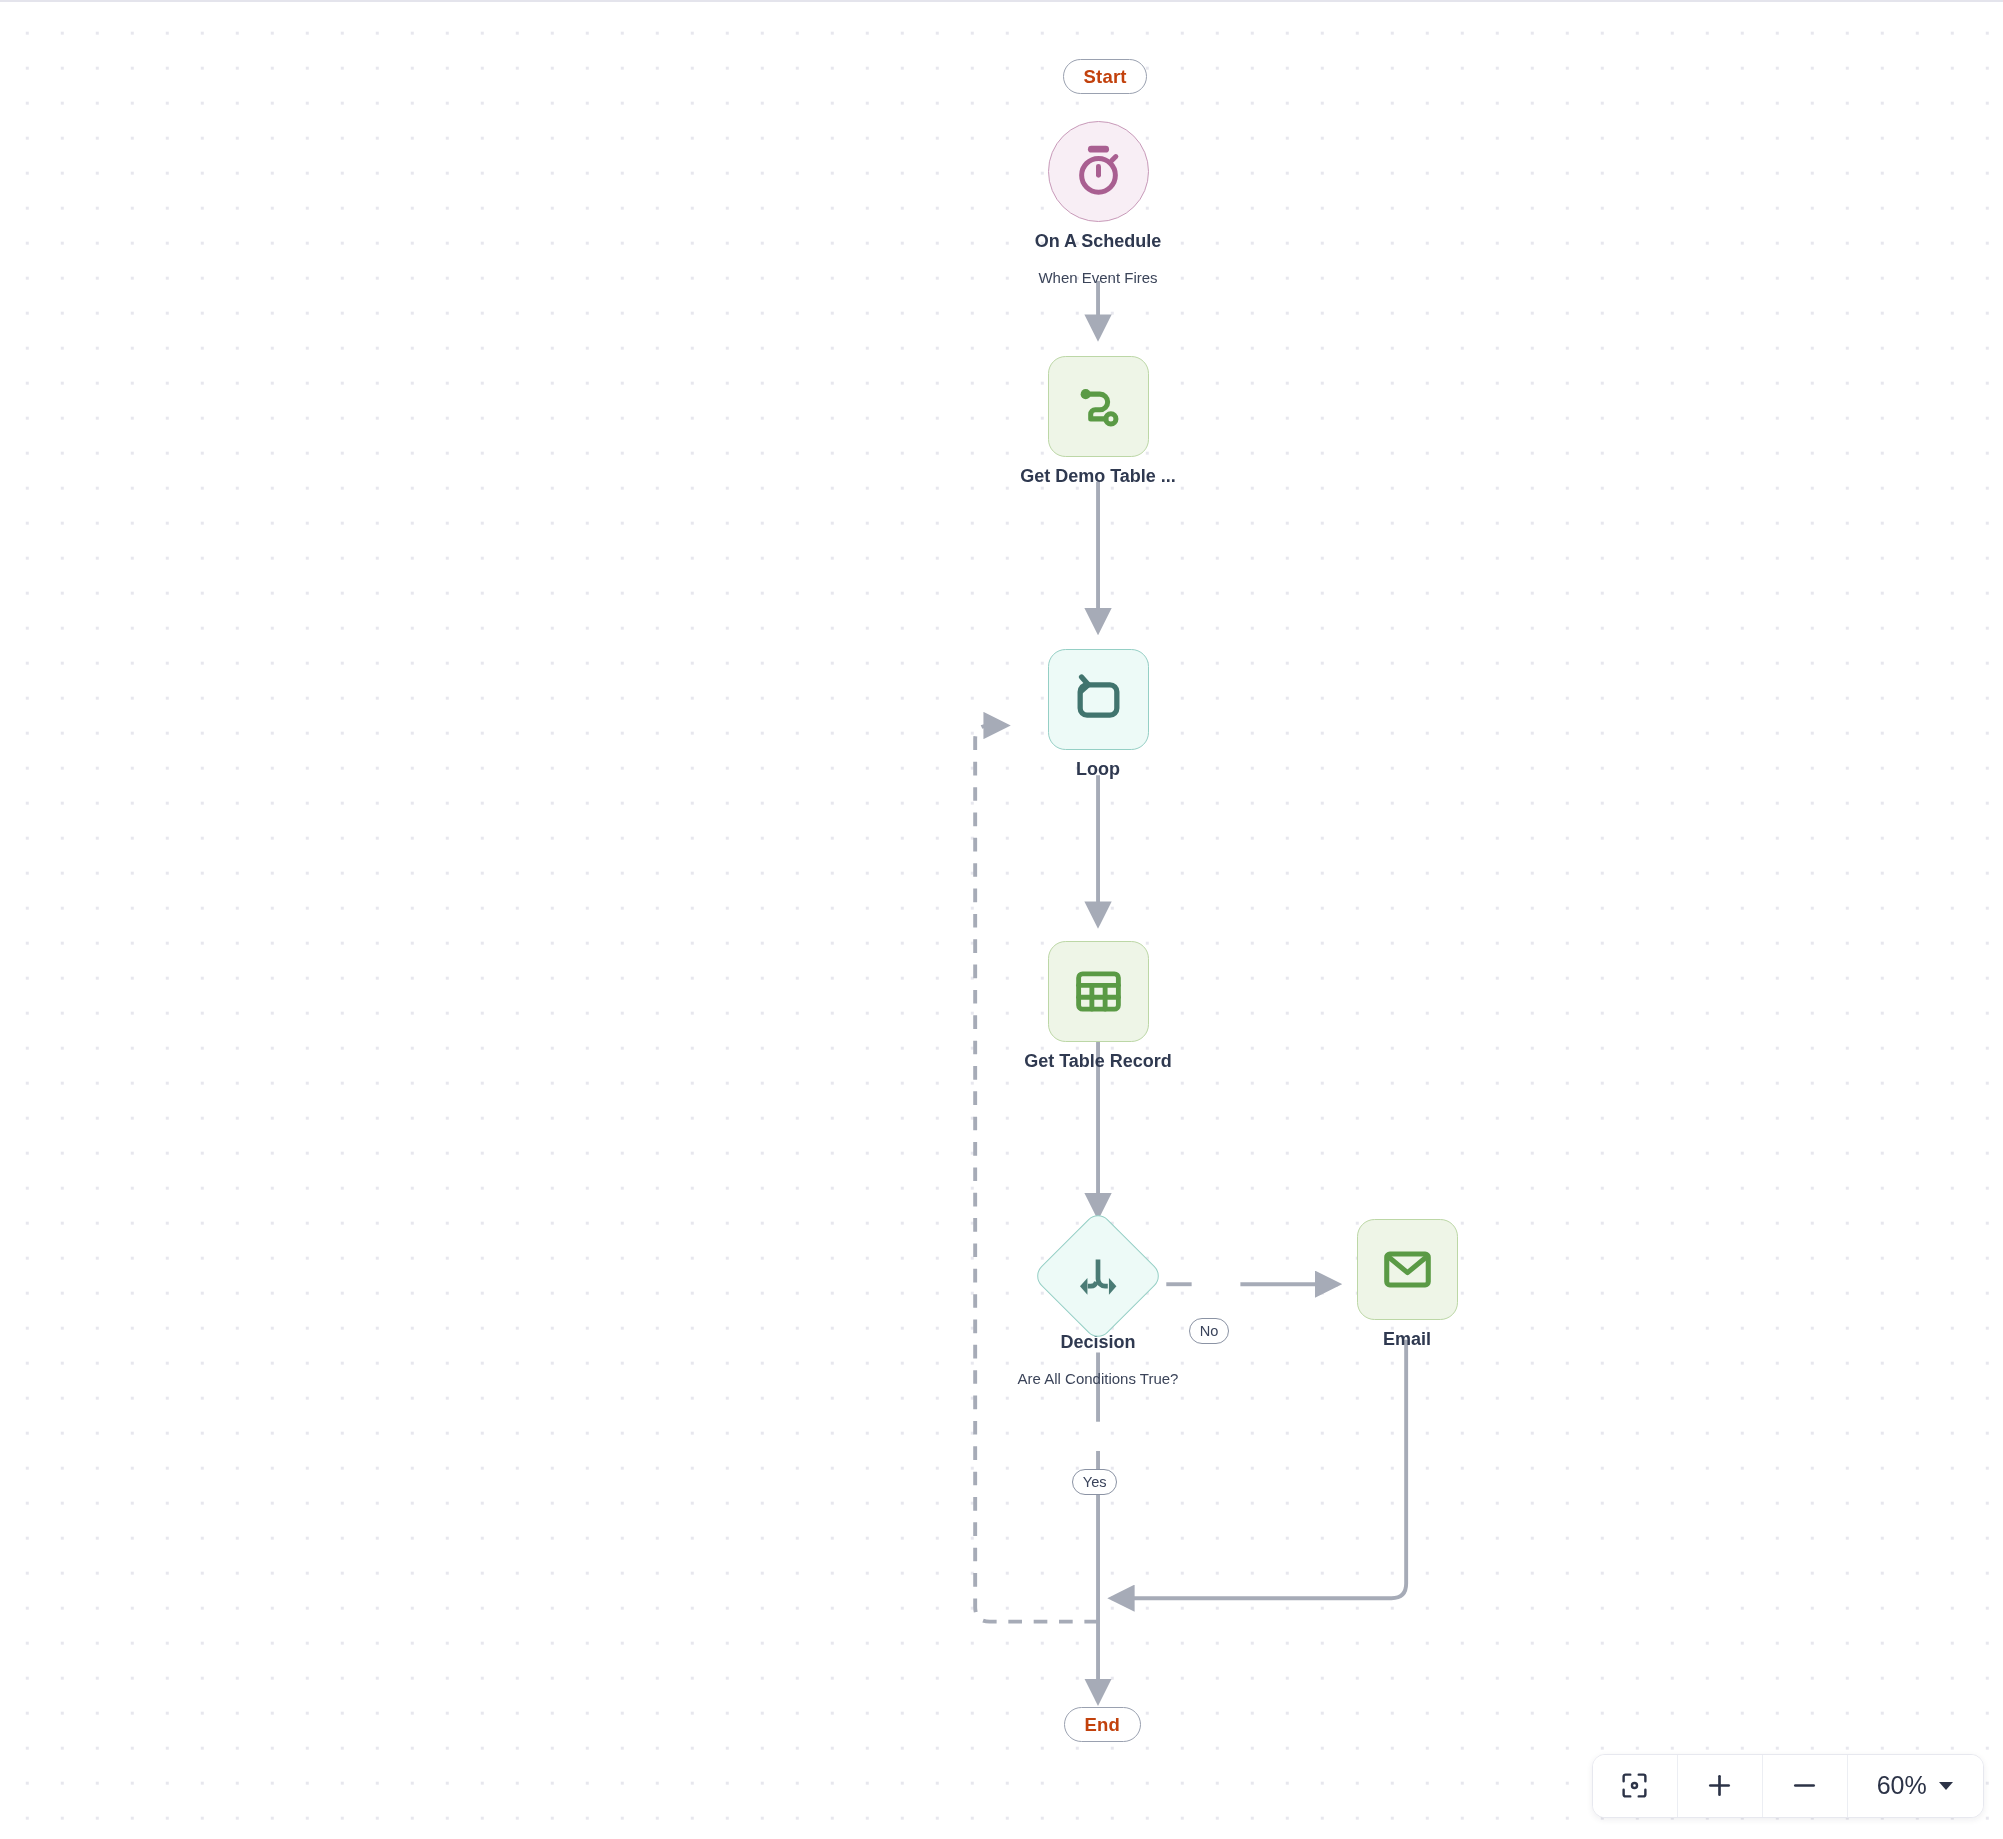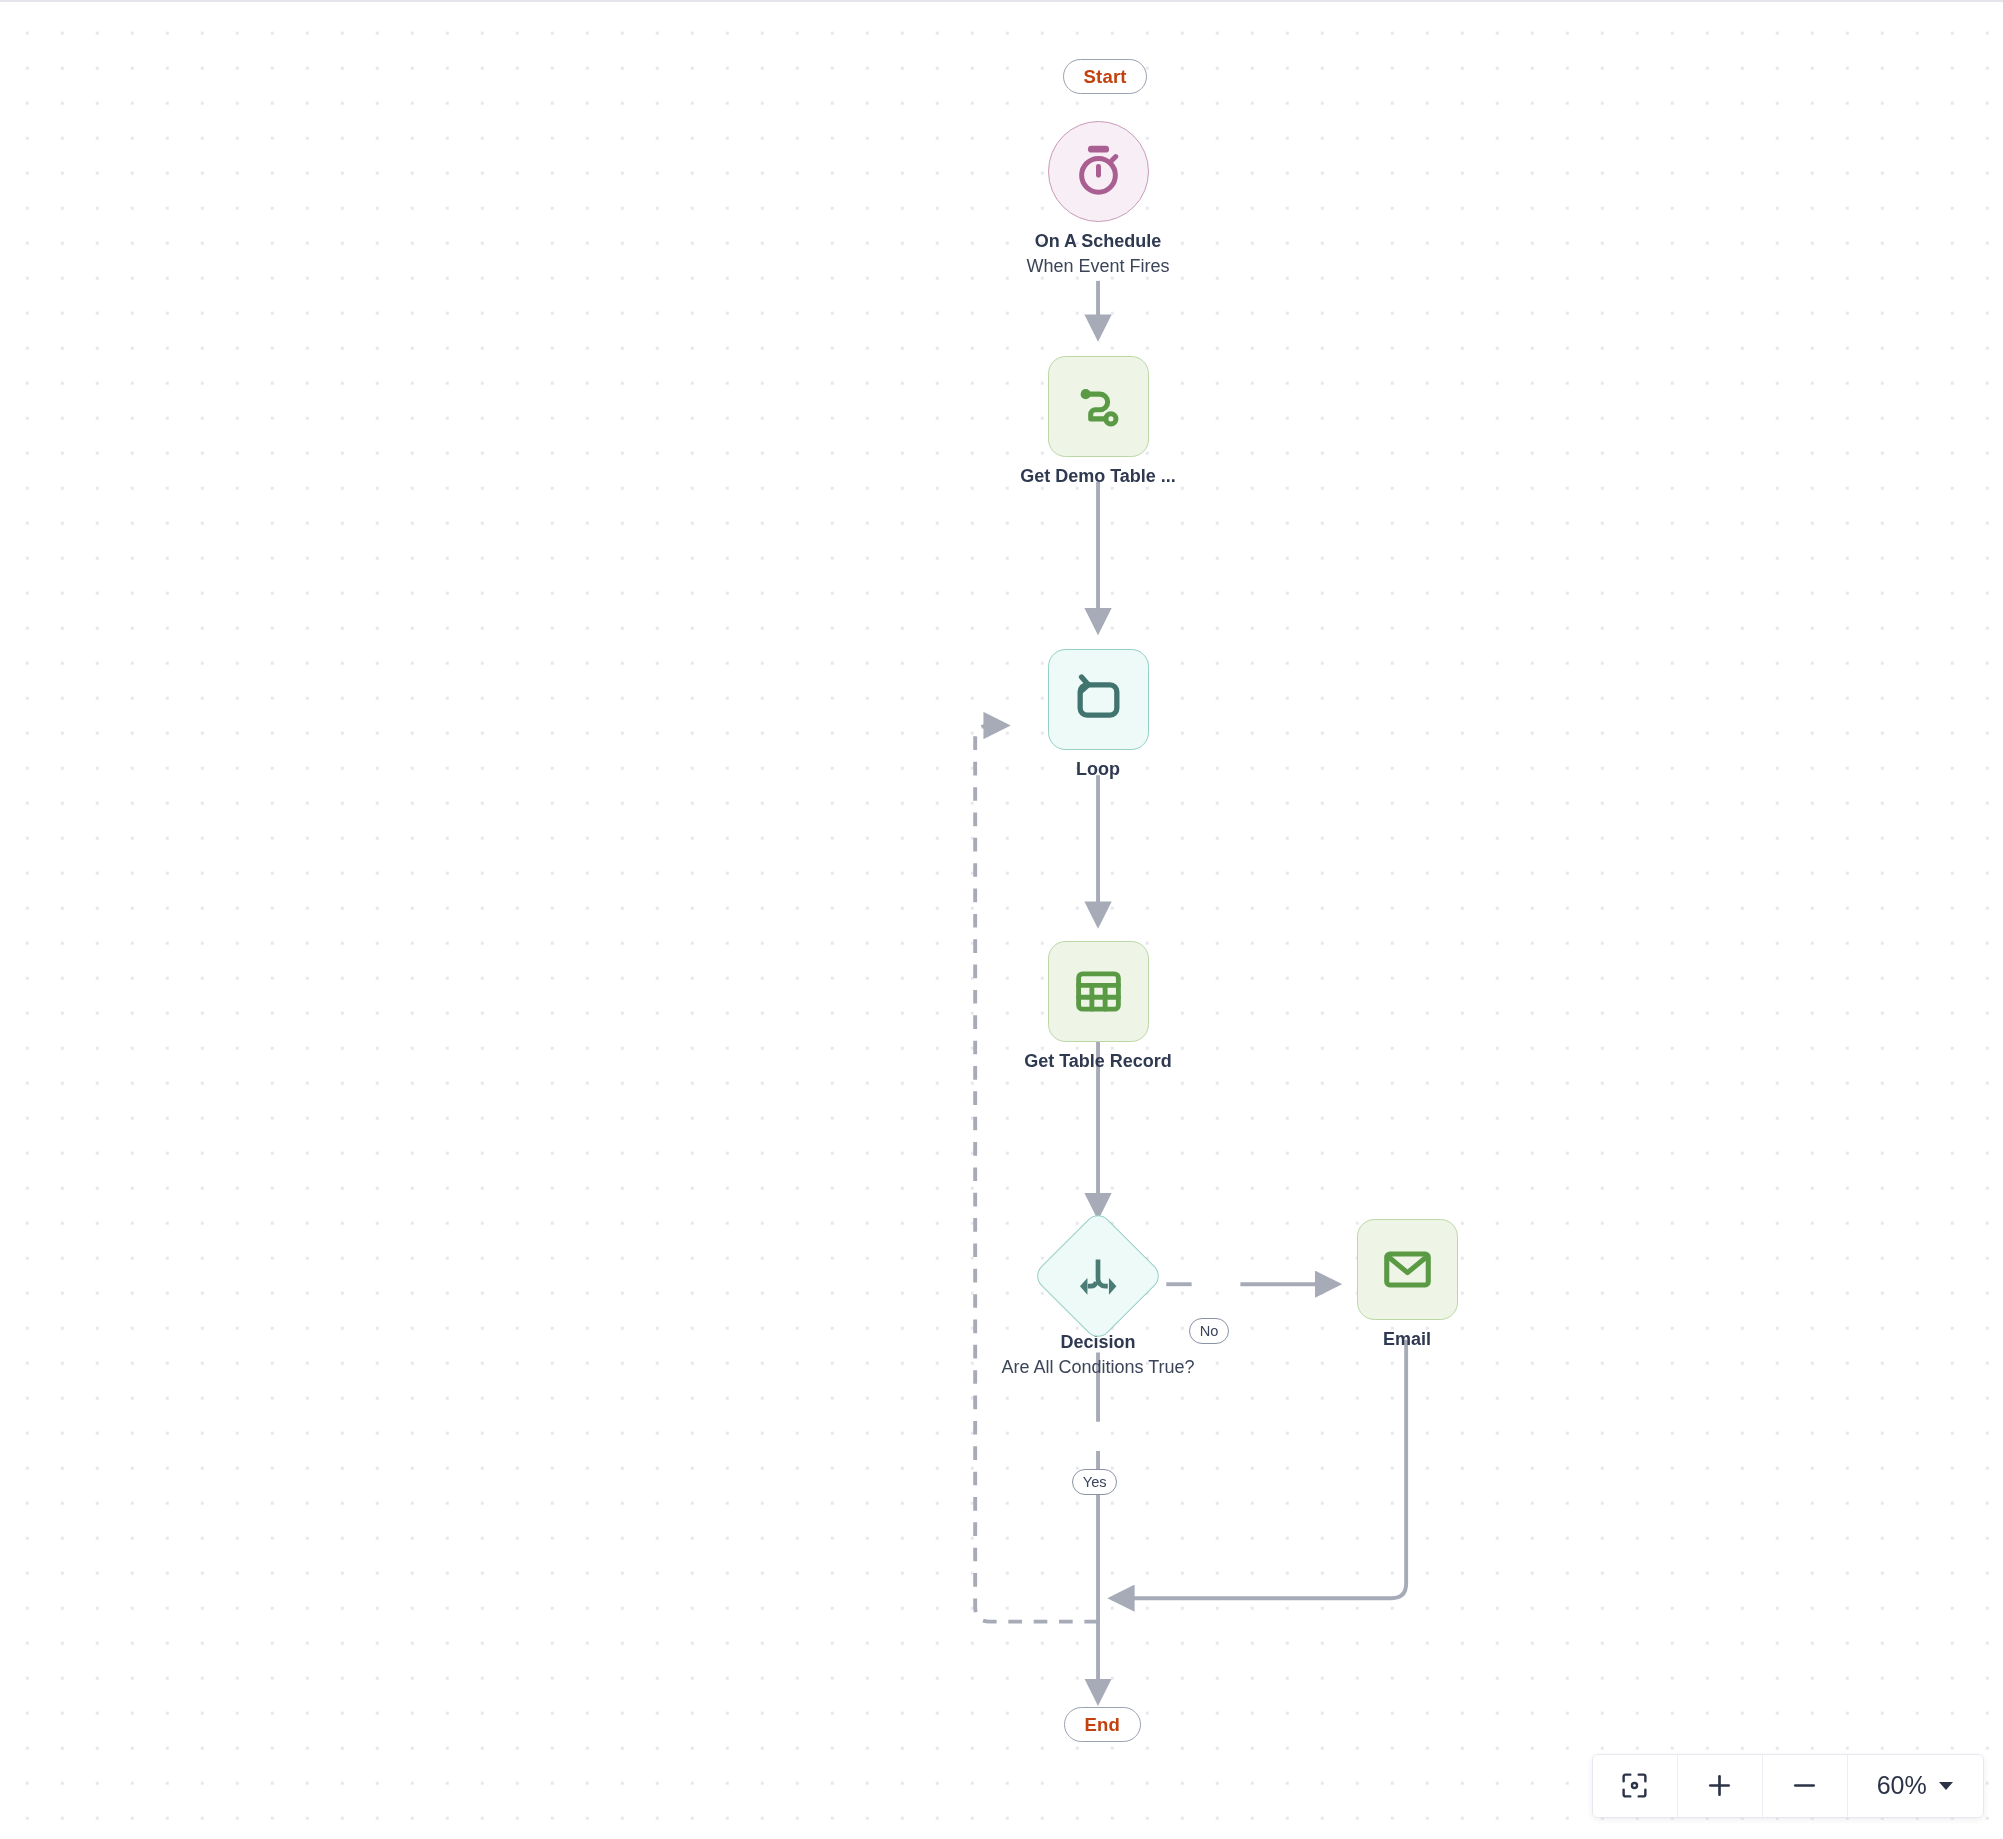--- a/index.html
+++ b/index.html
@@ -71,22 +71,22 @@
   }
   .node .title {
     margin-top: 8.8px;
     font-size: 18px;
     font-weight: bold;
     color: #2f3950;
     white-space: nowrap;
     text-align: center;
   }
   .node .subtitle {
-    margin-top: 4px;
-    font-size: 18px;
+    margin-top: 17px;
+    font-size: 15px;
     font-weight: normal;
     color: #3b4459;
     white-space: nowrap;
     text-align: center;
   }
 
   
   .shape.circle {
     width: 101px;
     height: 101px;
@@ -141,21 +141,21 @@
   
   #zoom-toolbar {
     position: absolute;
     right: 19.5px;
     bottom: 21.5px;
     display: flex;
     align-items: stretch;
     height: 62px;
     background: #ffffff;
     border: 1.5px solid #e7e8ef;
-    border-radius: 6px;
+    border-radius: 13px;
     box-shadow: 0 2px 6.8px rgba(30,35,60,.07);
     overflow: hidden;
   }
   #zoom-toolbar .zbtn {
     display: flex;
     align-items: center;
     justify-content: center;
     width: 84px;
     border-right: 1.5px solid #eceef3;
     background: #ffffff;

